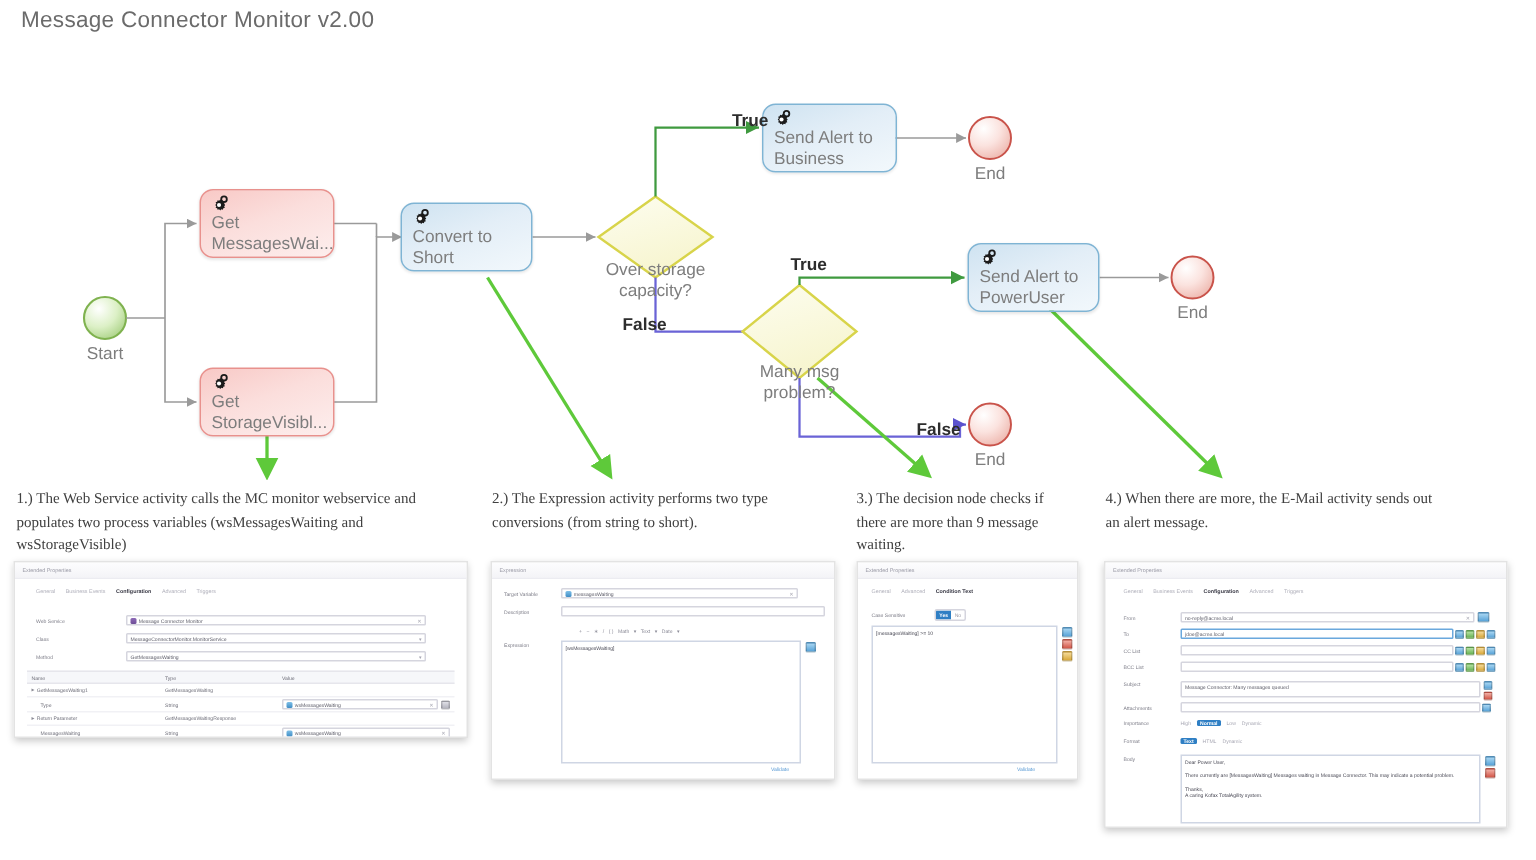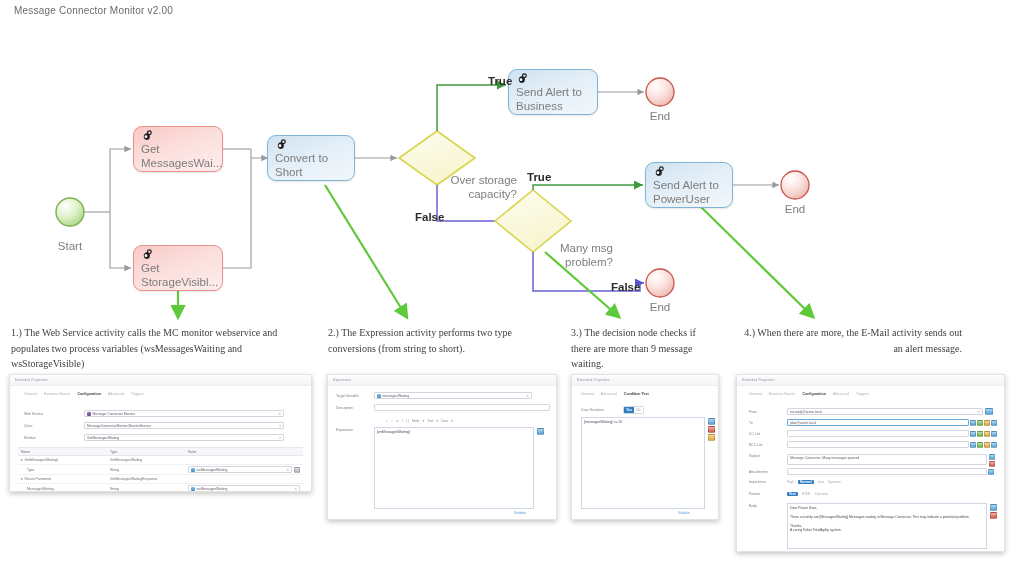--- a/index.html
+++ b/index.html
@@ -4,21 +4,21 @@
 <style>
   html,body{margin:0;padding:0;}
   body{
     width:1024px;height:573px;background:#ffffff;overflow:hidden;
     font-family:"Liberation Sans", sans-serif;position:relative;
   }
   #root{position:absolute;left:0;top:0;width:1024px;height:573px;}
 
   
   .doc-title{
-    position:absolute;left:14px;top:5px;font-size:10px;color:#6b6b6b;
+    position:absolute;left:14px;top:5px;font-size:15px;color:#6b6b6b;
     letter-spacing:.2px;
   }
 
   
   #flow{position:absolute;left:0;top:0;width:1024px;height:320px;}
 
   
   .node{
     position:absolute;border-radius:9px;box-sizing:border-box;
     font-size:11.5px;color:#7d7d7d;line-height:13.5px;
@@ -34,21 +34,21 @@
     border:1.4px solid #7fb4d4;
     background:linear-gradient(160deg,#cfe3f1 0%,#e3eef7 45%,#f2f8fc 100%);
     box-shadow:0 1px 2px rgba(0,0,0,.10);
   }
   .node-label{display:block;white-space:nowrap;}
 
   .terminator-label{
     position:absolute;font-size:11.5px;color:#7d7d7d;text-align:center;
   }
   .diamond-label{
-    position:absolute;font-size:11.5px;color:#7d7d7d;text-align:right;
+    position:absolute;font-size:11.5px;color:#7d7d7d;text-align:center;
     line-height:14px;
   }
   .edge-label{
     position:absolute;font-size:11.5px;color:#2d2d2d;font-weight:bold;
   }
 
   
   .caption{
     position:absolute;font-family:"Liberation Serif", serif;font-size:10px;
     color:#404040;line-height:15.5px;
@@ -248,21 +248,21 @@
       <svg width="13" height="13" viewBox="0 0 16 16">
         <circle cx="11.5" cy="3.4" r="2.3" fill="none" stroke="#1b1b1b" stroke-width="1.5"></circle>
         <path d="M6.2 4.3l1.3.4.9-1 .9 1 1.3-.4.3 1.3 1.3.4-.6 1.2.9 1-.9 1 .6 1.2-1.3.4-.3 1.3-1.3-.4-.9 1-.9-1-1.3.4-.3-1.3-1.3-.4.6-1.2-.9-1 .9-1-.6-1.2 1.3-.4z" fill="#1b1b1b"></path>
         <circle cx="7.4" cy="8.2" r="1.7" fill="#fff"></circle>
       </svg>
     </span>
     <span class="node-label">Send Alert to</span>
     <span class="node-label">PowerUser</span>
   </div>
 
-  <div class="terminator-label" style="left:40px;top:240px;width:60px;">Start</div>
+  <div class="terminator-label" style="left:40px;top:230px;width:60px;">Start</div>
   <div class="terminator-label" style="left:630px;top:110px;width:60px;">End</div>
   <div class="terminator-label" style="left:630px;top:301px;width:60px;">End</div>
   <div class="terminator-label" style="left:765px;top:203px;width:60px;">End</div>
 
   <div class="diamond-label" style="left:357px;top:173px;width:160px;">
     <span>Over storage</span><br>
     <span>capacity?</span>
   </div>
   <div class="diamond-label" style="left:453px;top:241px;width:160px;">
     <span>Many msg</span><br>
@@ -270,21 +270,21 @@
   </div>
 
   <div class="edge-label" style="left:488px;top:75px;">True</div>
   <div class="edge-label" style="left:415px;top:211px;">False</div>
   <div class="edge-label" style="left:527px;top:171px;">True</div>
   <div class="edge-label" style="left:611px;top:281px;">False</div>
 
   <div class="caption" style="left:11px;top:325px;width:300px;">1.) The Web Service activity calls the MC monitor webservice and populates two process variables (wsMessagesWaiting and wsStorageVisible)</div>
   <div class="caption" style="left:328px;top:325px;width:190px;">2.) The Expression activity performs two type conversions (from string to short).</div>
   <div class="caption" style="left:571px;top:325px;width:135px;">3.) The decision node checks if there are more than 9 message waiting.</div>
-  <div class="caption" style="left:737px;top:325px;width:225px;text-align:right;">4.) When there are more, the E-Mail activity sends out an alert message.</div>
+  <div class="caption" style="left:737px;top:325px;width:225px;">4.) When there are more, the E-Mail activity sends out an alert message.</div>
 
   <div class="panel" style="left:9px;top:374px;width:303px;height:118px;">
     <div class="phdr"></div>
     <div class="ptitle">Extended Properties</div>
 
     <div class="tabs" style="left:14px;top:17px;">
       <span class="tab">General</span>
       <span class="tab">Business Events</span>
       <span class="tab sel">Configuration</span>
       <span class="tab">Advanced</span>

